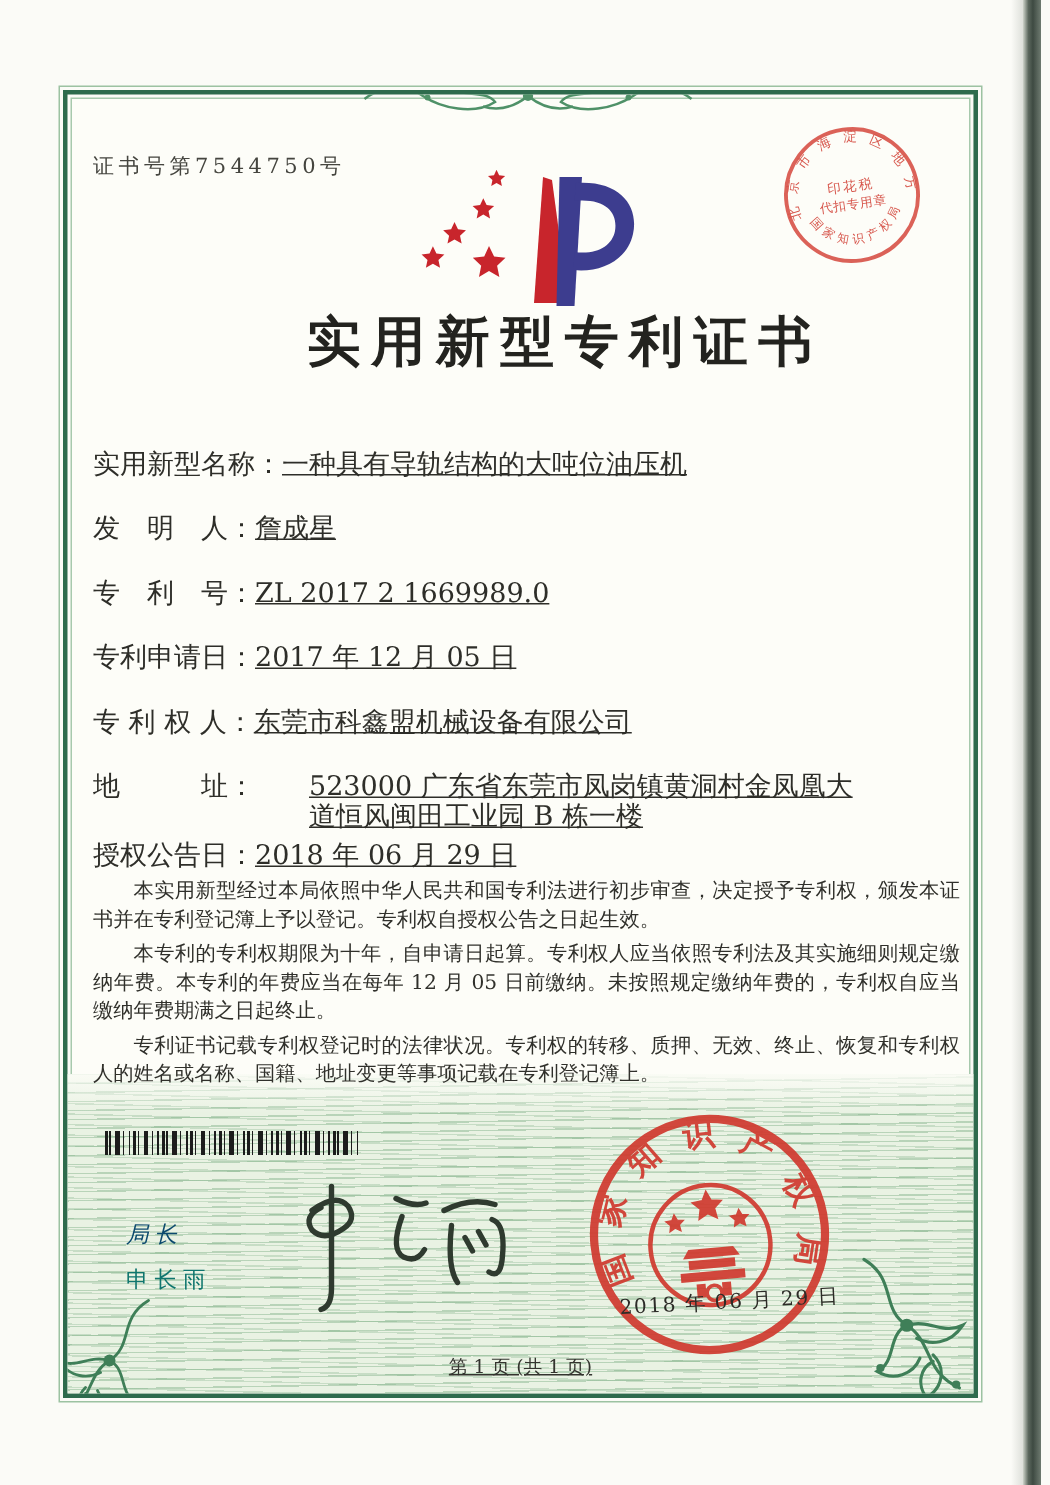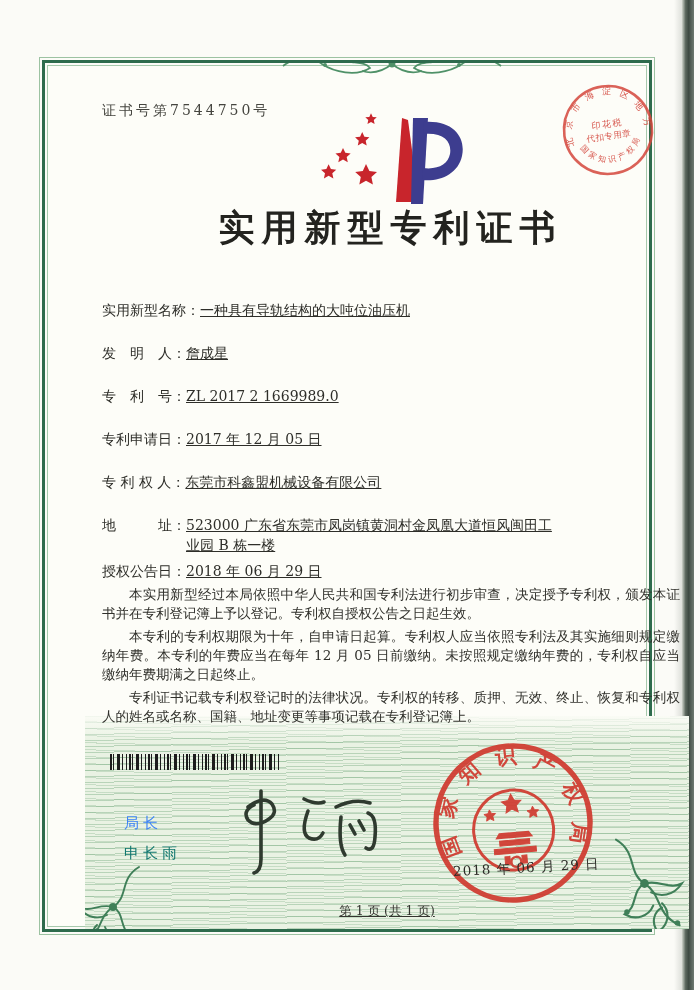--- a/index.html
+++ b/index.html
@@ -19,30 +19,30 @@
     background:linear-gradient(90deg,rgba(0,0,0,0),rgba(90,100,90,.18));
   }
   
   .frame{
     position:absolute;left:42px;top:60px;width:604px;height:866px;
     border:3px solid #2e6b4d;
     box-shadow:0 0 0 2px #fbfbf7,0 0 0 3px #9cc2a2,
                inset 0 0 0 2px #fbfbf7,inset 0 0 0 3px #a7c9ad;
     background:#fdfdf8;
   }
-  .interior{position:relative;width:100%;height:100%;overflow:hidden;margin-left:40px;}
+  .interior{position:relative;width:100%;height:100%;overflow:hidden;}
   .cert-number{position:absolute;left:17px;top:39px;font-size:14px;letter-spacing:3px;color:#45453f;}
   .logo{position:absolute;left:231px;top:49px;width:148px;height:98px;}
   .title{
     position:absolute;left:0;top:141px;width:100%;text-align:center;
-    font-size:36px;font-weight:bold;letter-spacing:7px;text-indent:7px;color:#23231f;
-  }
-  .rows{position:absolute;left:17px;top:237px;width:578px;font-size:14px;}
+    font-size:36px;font-weight:bold;letter-spacing:7px;text-indent:7px;color:#23231f;padding-left:26px;
+  }
+  .rows{position:absolute;left:17px;top:237px;width:578px;font-size:18px;}
   .row{display:flex;align-items:flex-start;height:43px;line-height:20px;}
-  .row.addr{height:46px;}
+  .row.addr{height:46px;gap:36px;}
   .row .lab{flex:0 0 auto;white-space:nowrap;color:#2e2e29;}
   .row .val{color:#2e2e29;text-decoration:underline;}
   .row.addr .val{max-width:372px;}
   .row.twocol{justify-content:flex-start;}
   .twocol .pair{display:flex;white-space:nowrap;justify-content:flex-end;}
   .twocol .pair.second{margin-left:62px;}
   .paras{position:absolute;left:17px;top:522px;width:578px;font-size:13.5px;line-height:19px;text-align:justify;color:#30302b;}
   .paras p{margin:0 0 4px 0;text-indent:2em;}
   
   .band{
@@ -53,21 +53,21 @@
       repeating-linear-gradient(179deg,rgba(110,165,120,.40) 0 1px,rgba(255,255,255,0) 1px 6px),
       repeating-linear-gradient(181.5deg,rgba(110,165,120,.28) 0 1px,rgba(255,255,255,0) 1px 7px);
   }
   .barcode{
     position:absolute;left:25px;top:691px;width:170px;height:16px;
     background:repeating-linear-gradient(90deg,
       #1c1c1c 0 2px,transparent 2px 3px,#1c1c1c 3px 4px,transparent 4px 7px,
       #1c1c1c 7px 10px,transparent 10px 12px,#1c1c1c 12px 13px,transparent 13px 16px,
       #1c1c1c 16px 17px,transparent 17px 19px);
   }
-  .signoff-title{position:absolute;left:39px;top:751px;font-size:15px;letter-spacing:4px;color:#3b82f6;}
+  .signoff-title{position:absolute;left:39px;top:751px;font-size:15px;letter-spacing:4px;color:#0c4a6e;font-style:italic;}
   .signoff-name{position:absolute;left:39px;top:781px;font-size:15px;letter-spacing:4px;color:#0f766e;}
   .signature{position:absolute;left:135px;top:722px;width:170px;height:95px;}
   .main-seal{position:absolute;left:343px;top:675px;width:170px;height:170px;opacity:.92;transform:rotate(-5deg);}
   .seal-date{position:absolute;left:368px;top:795px;width:190px;font-size:13.5px;letter-spacing:1px;color:#2c2b27;transform:rotate(-3deg);}
   .tax-seal{position:absolute;left:475px;top:19px;width:96px;height:96px;opacity:.85;transform:rotate(-8deg);}
   .page-number{position:absolute;left:0;top:840px;width:100%;text-align:center;font-size:12.5px;color:#34342f;text-decoration:underline;}
   
   .orn-top{position:absolute;left:188px;top:-18px;width:238px;height:38px;}
   .orn-bl{position:absolute;left:-18px;top:800px;width:82px;height:98px;}
   .orn-br{position:absolute;left:520px;top:772px;width:90px;height:108px;transform:scaleX(-1);}

